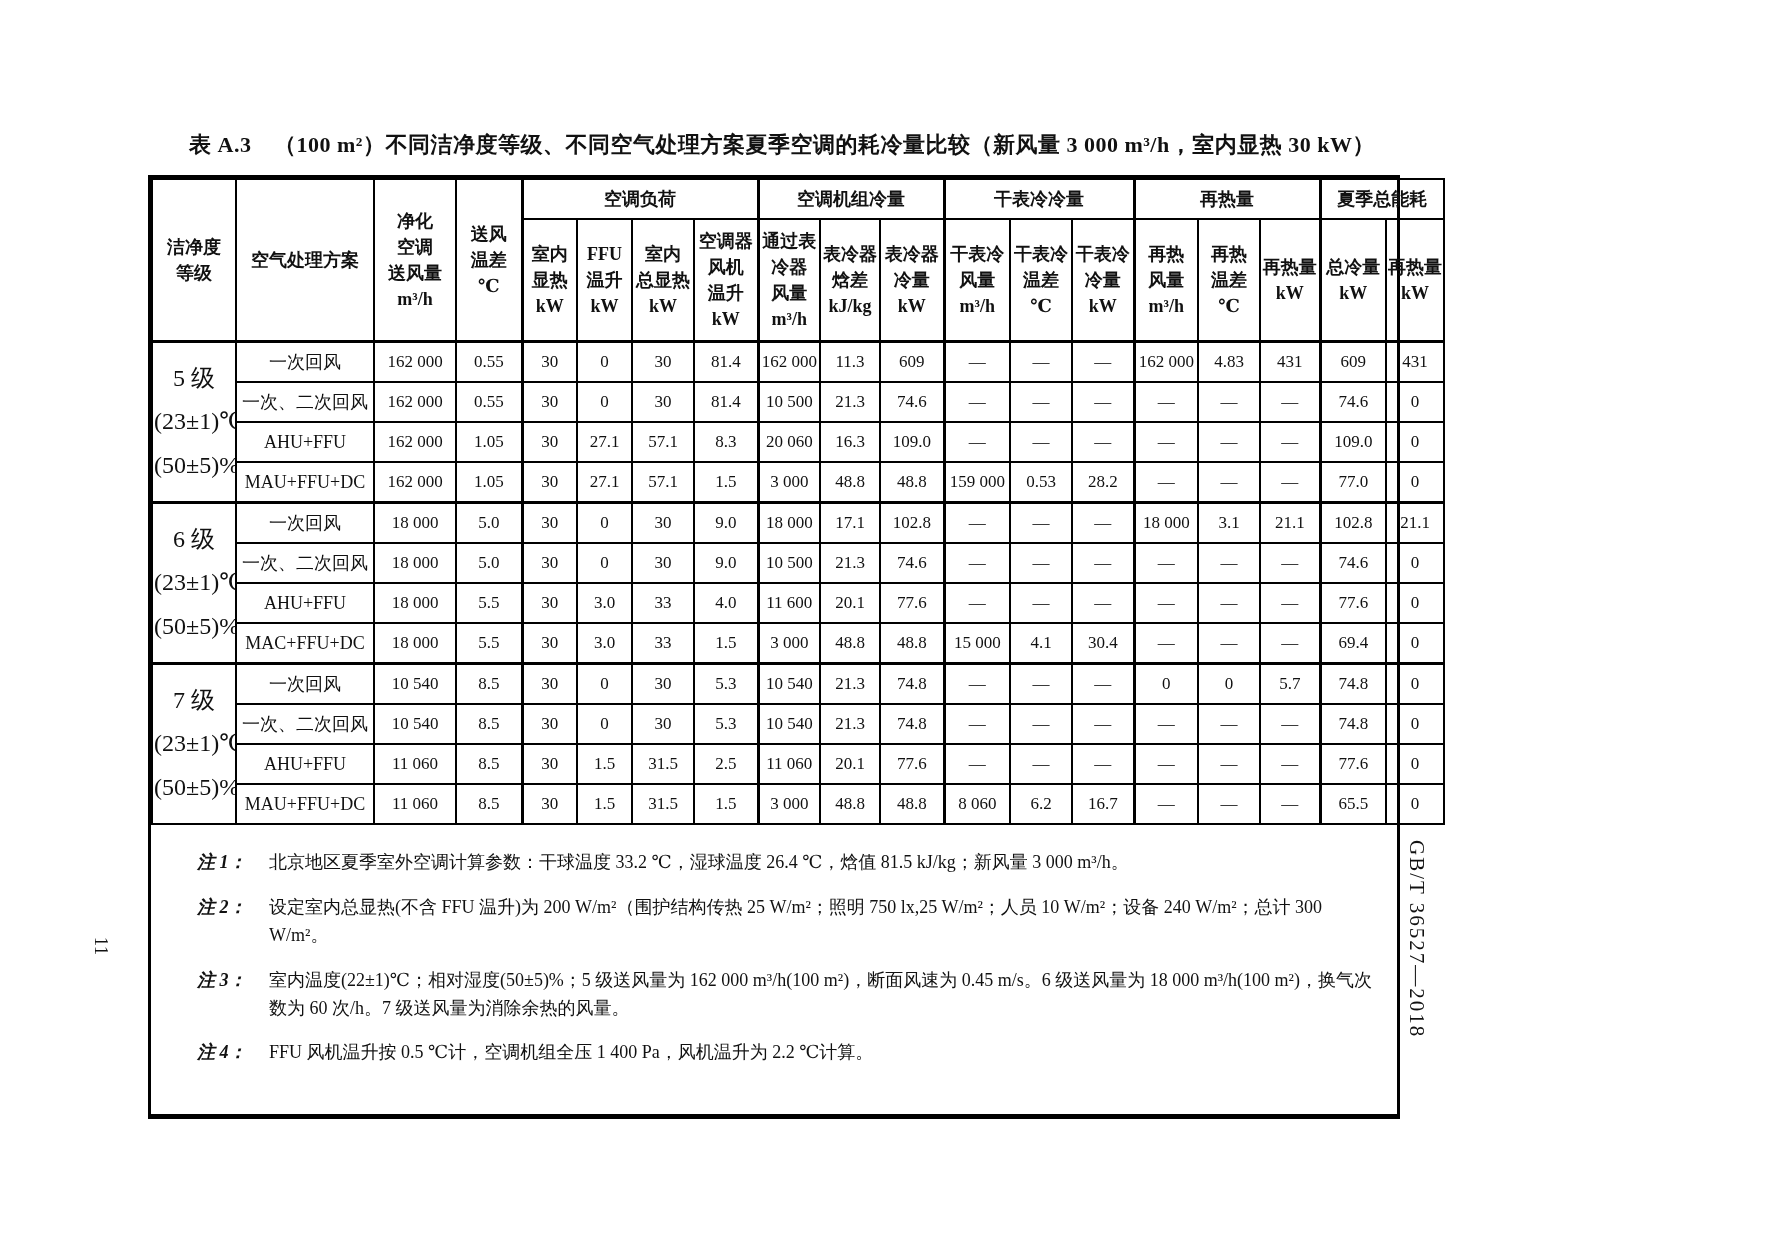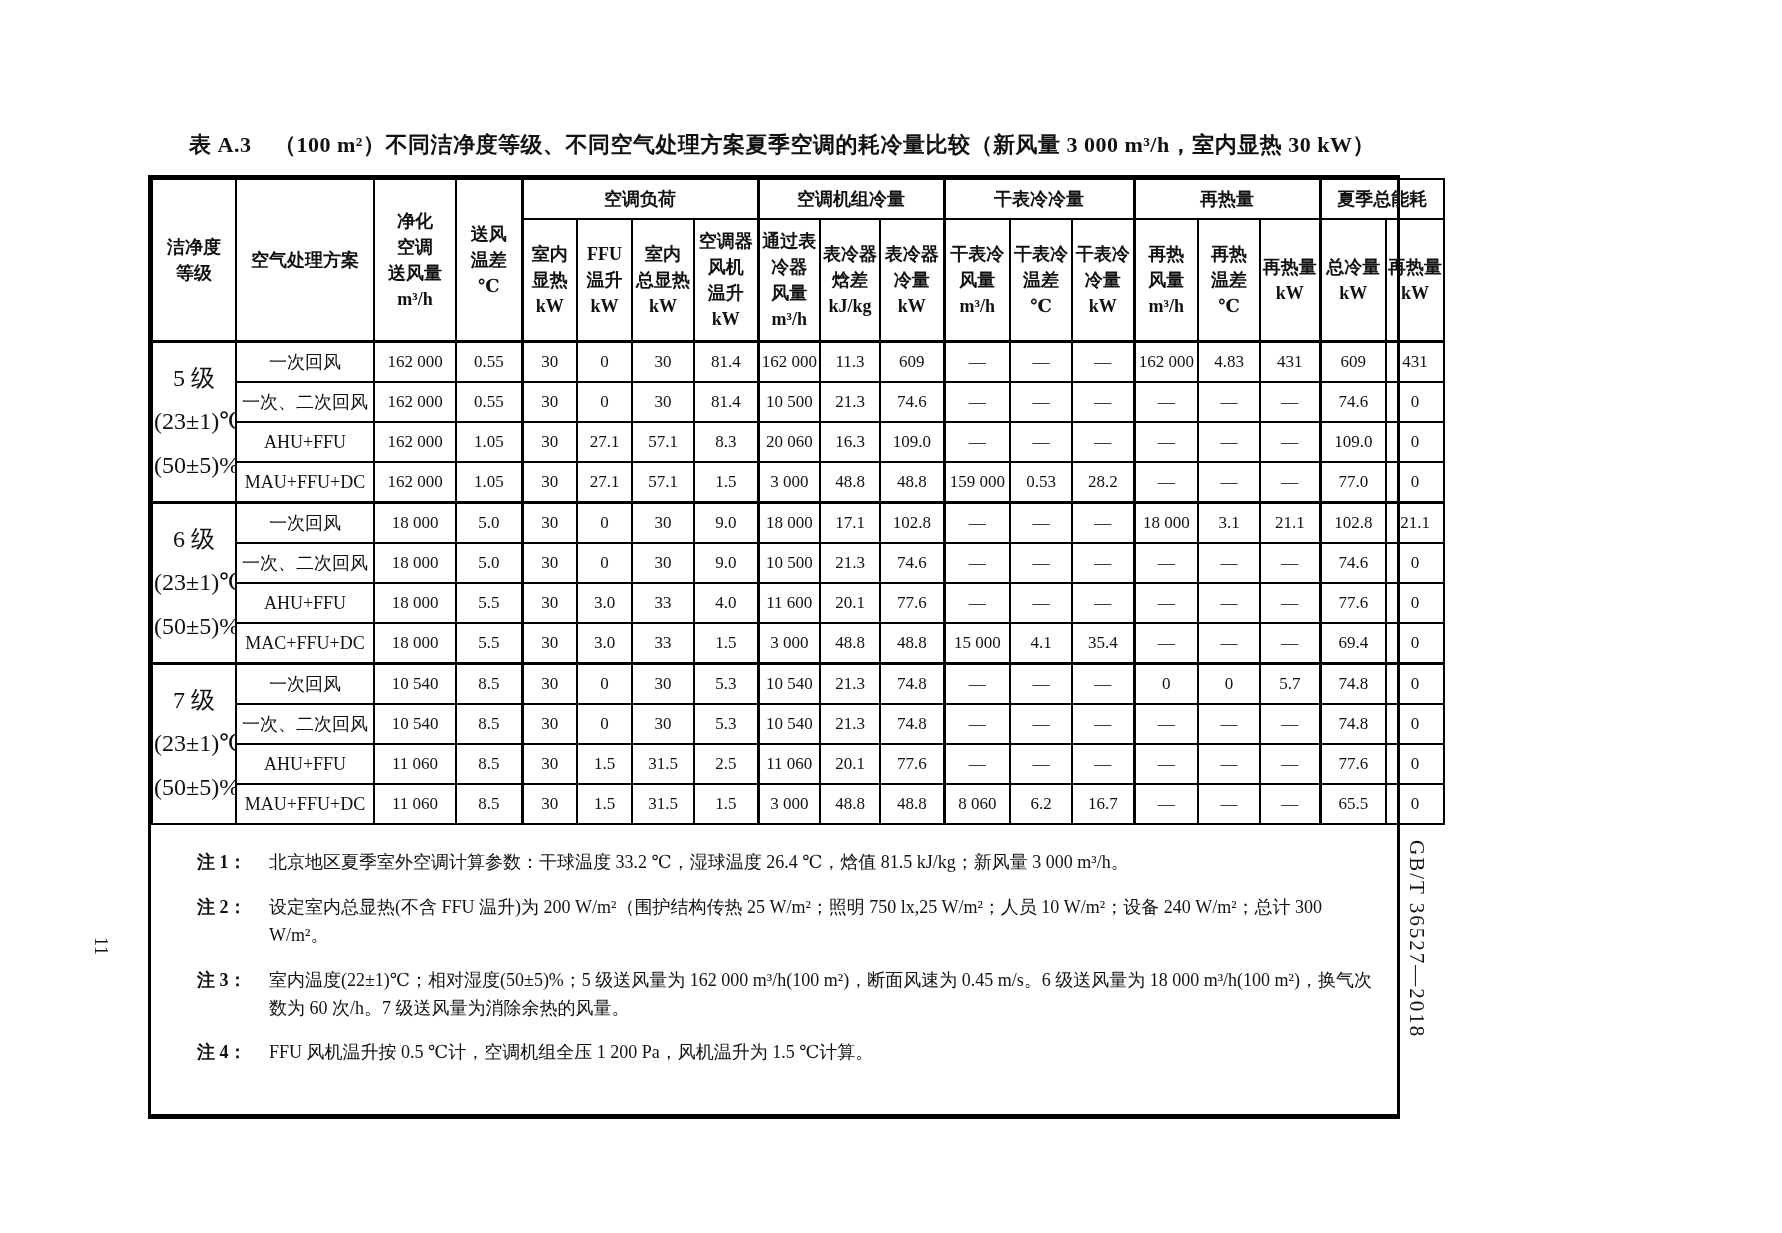--- a/index.html
+++ b/index.html
@@ -33,21 +33,21 @@
   td.scheme{font-size:18px;}
   tr.sec-first td{border-top-width:3px;}
   .gs{border-left-width:3px !important;}
   .notes{
     padding:24px 18px 30px 46px;font-size:18px;line-height:1.55;
   }
   .note-line{
     padding-left:72px;text-indent:0;margin:0 0 17px 0;
   }
   .note-label{
-    display:inline-block;width:72px;margin-left:-72px;font-weight:bold;
+    display:inline-block;width:72px;margin-left:-72px;font-weight:bold;font-style:italic;
   }
   .side-right{
     position:absolute;left:1404px;top:840px;
     writing-mode:vertical-rl;font-size:21px;letter-spacing:2px;
     font-family:"Liberation Serif","DejaVu Serif",serif;
   }
   .side-left{
     position:absolute;left:92px;top:935px;font-size:19px;
     transform:rotate(90deg);transform-origin:center;
   }
@@ -298,21 +298,21 @@
           <td class="val">5.5</td>
           <td class="val gs">30</td>
           <td class="val">3.0</td>
           <td class="val">33</td>
           <td class="val">1.5</td>
           <td class="val gs">3 000</td>
           <td class="val">48.8</td>
           <td class="val">48.8</td>
           <td class="val gs">15 000</td>
           <td class="val">4.1</td>
-          <td class="val">35.4</td>
+          <td class="val">30.4</td>
           <td class="val gs">—</td>
           <td class="val">—</td>
           <td class="val">—</td>
           <td class="val gs">69.4</td>
           <td class="val">0</td>
         </tr>
         <tr class="sec-first">
           <td class="grade" rowspan="4">7 级
 (23±1)℃
 (50±5)%</td>
@@ -394,18 +394,18 @@
           <td class="val">—</td>
           <td class="val gs">65.5</td>
           <td class="val">0</td>
         </tr>
       </tbody>
   </table>
   <div class="notes">
       <p class="note-line"><span class="note-label">注 1：</span><span>北京地区夏季室外空调计算参数：干球温度 33.2 ℃，湿球温度 26.4 ℃，焓值 81.5 kJ/kg；新风量 3 000 m³/h。</span></p>
       <p class="note-line"><span class="note-label">注 2：</span><span>设定室内总显热(不含 FFU 温升)为 200 W/m²（围护结构传热 25 W/m²；照明 750 lx,25 W/m²；人员 10 W/m²；设备 240 W/m²；总计 300 W/m²。</span></p>
       <p class="note-line"><span class="note-label">注 3：</span><span>室内温度(22±1)℃；相对湿度(50±5)%；5 级送风量为 162 000 m³/h(100 m²)，断面风速为 0.45 m/s。6 级送风量为 18 000 m³/h(100 m²)，换气次数为 60 次/h。7 级送风量为消除余热的风量。</span></p>
-      <p class="note-line"><span class="note-label">注 4：</span><span>FFU 风机温升按 0.5 ℃计，空调机组全压 1 200 Pa，风机温升为 1.5 ℃计算。</span></p>
+      <p class="note-line"><span class="note-label">注 4：</span><span>FFU 风机温升按 0.5 ℃计，空调机组全压 1 400 Pa，风机温升为 2.2 ℃计算。</span></p>
     </div>
 </div>
 
 <div class="side-right">GB/T 36527—2018</div>
 <div class="side-left">11</div>
 
 </body></html>

